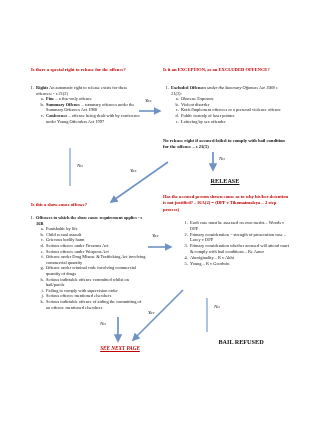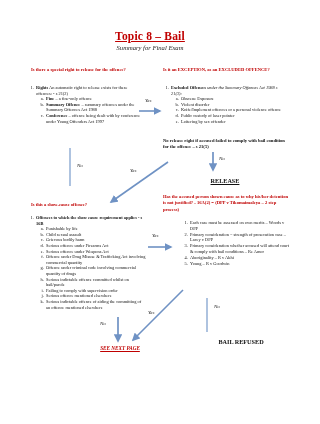--- a/index.html
+++ b/index.html
@@ -122,24 +122,20 @@
   .arrow-svg {
     position: absolute;
     overflow: visible;
   }
 </style>
 </head>
 <body>
 
 <div class="page">
 
-  <div class="title-block">
-    <div class="doc-title">Topic 8 – Bail</div>
-    <div class="doc-subtitle">Summary for Final Exam</div>
-  </div>
 
   <div class="q-heading" style="left:31px; top:67px; width:115px;">Is there a special right to release for the offence?</div>
 
   <div class="block" style="left:24px; top:85px; width:118px;">
     <ol class="lvl1">
       <li>
         <b>Rights</b>
         <span>An automatic right to release exists for these offences: - s 21(2)</span>
         <ol class="lvl2">
           <li>

